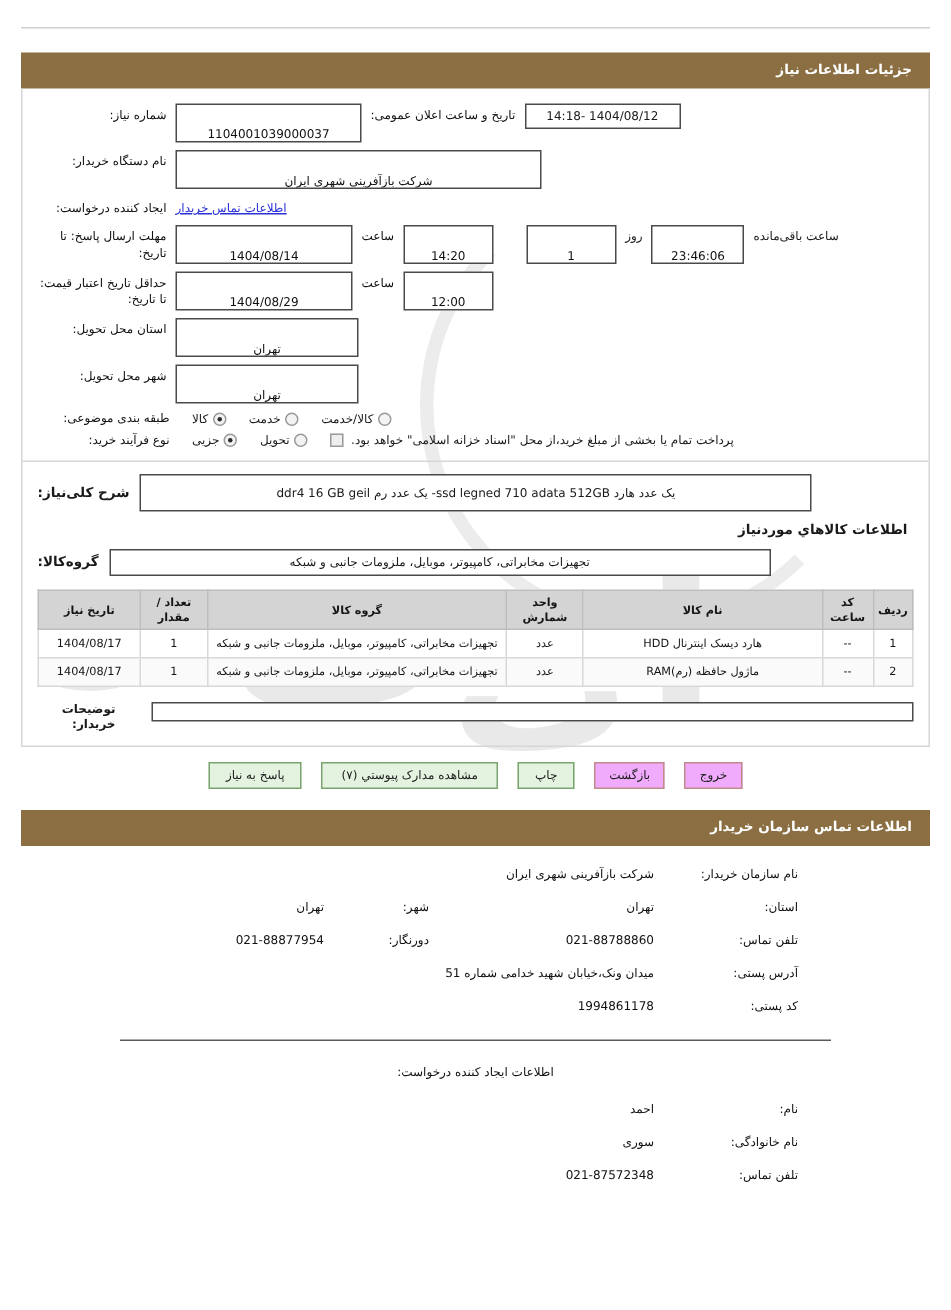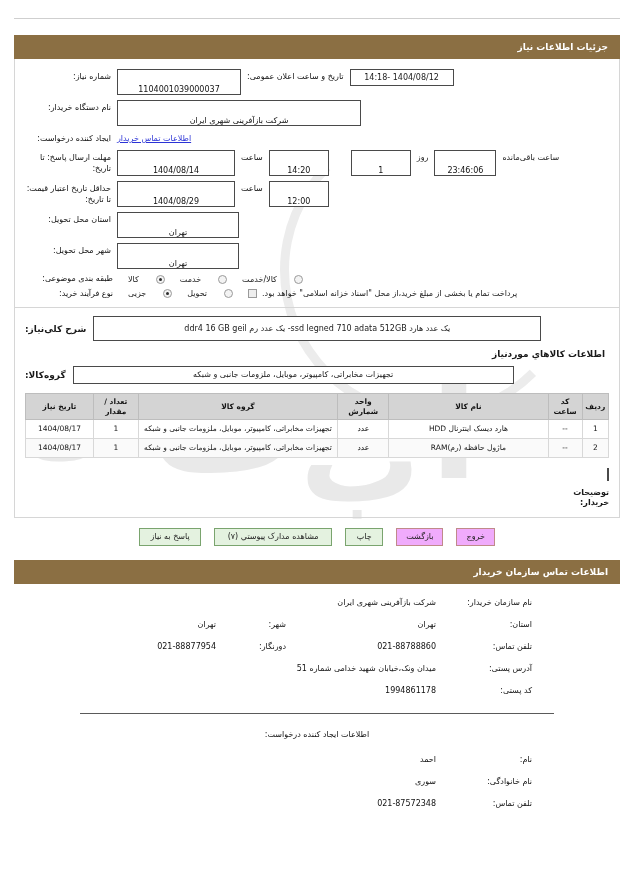--- a/index.html
+++ b/index.html
@@ -144,21 +144,21 @@
     display: flex;
     align-items: center;
     justify-content: flex-end;
     gap: 5px;
     margin-bottom: 4px;
     padding-left: 2px;
   }
   .opt {
     display: flex;
     align-items: center;
-    gap: 17px;
+    gap: 3px;
     font-size: 8px;
     margin-left: 10px;
     white-space: nowrap;
   }
   .radio {
     width: 9px; height: 9px;
     border: 1px solid #9a9a9a;
     border-radius: 50%;
     background: #f3f3f3;
     display: inline-block;
@@ -265,23 +265,22 @@
   .c-unit  { width: 48px; }
   .c-group { width: 188px; }
   .c-qty   { width: 42px; }
   .c-date  { width: 64px; }
 
   
   .desc-wrap {
     display: flex;
     align-items: flex-start;
     justify-content: flex-end;
-    gap: 7px;
+    gap: 24px;
     margin-top: 10px;
-    flex-direction: column;
   }
   .desc-lbl {
     font-weight: bold;
     font-size: 8px;
     line-height: 1.35;
     text-align: right;
     width: 52px;
     flex: 0 0 auto;
   }
   .desc-fld {

